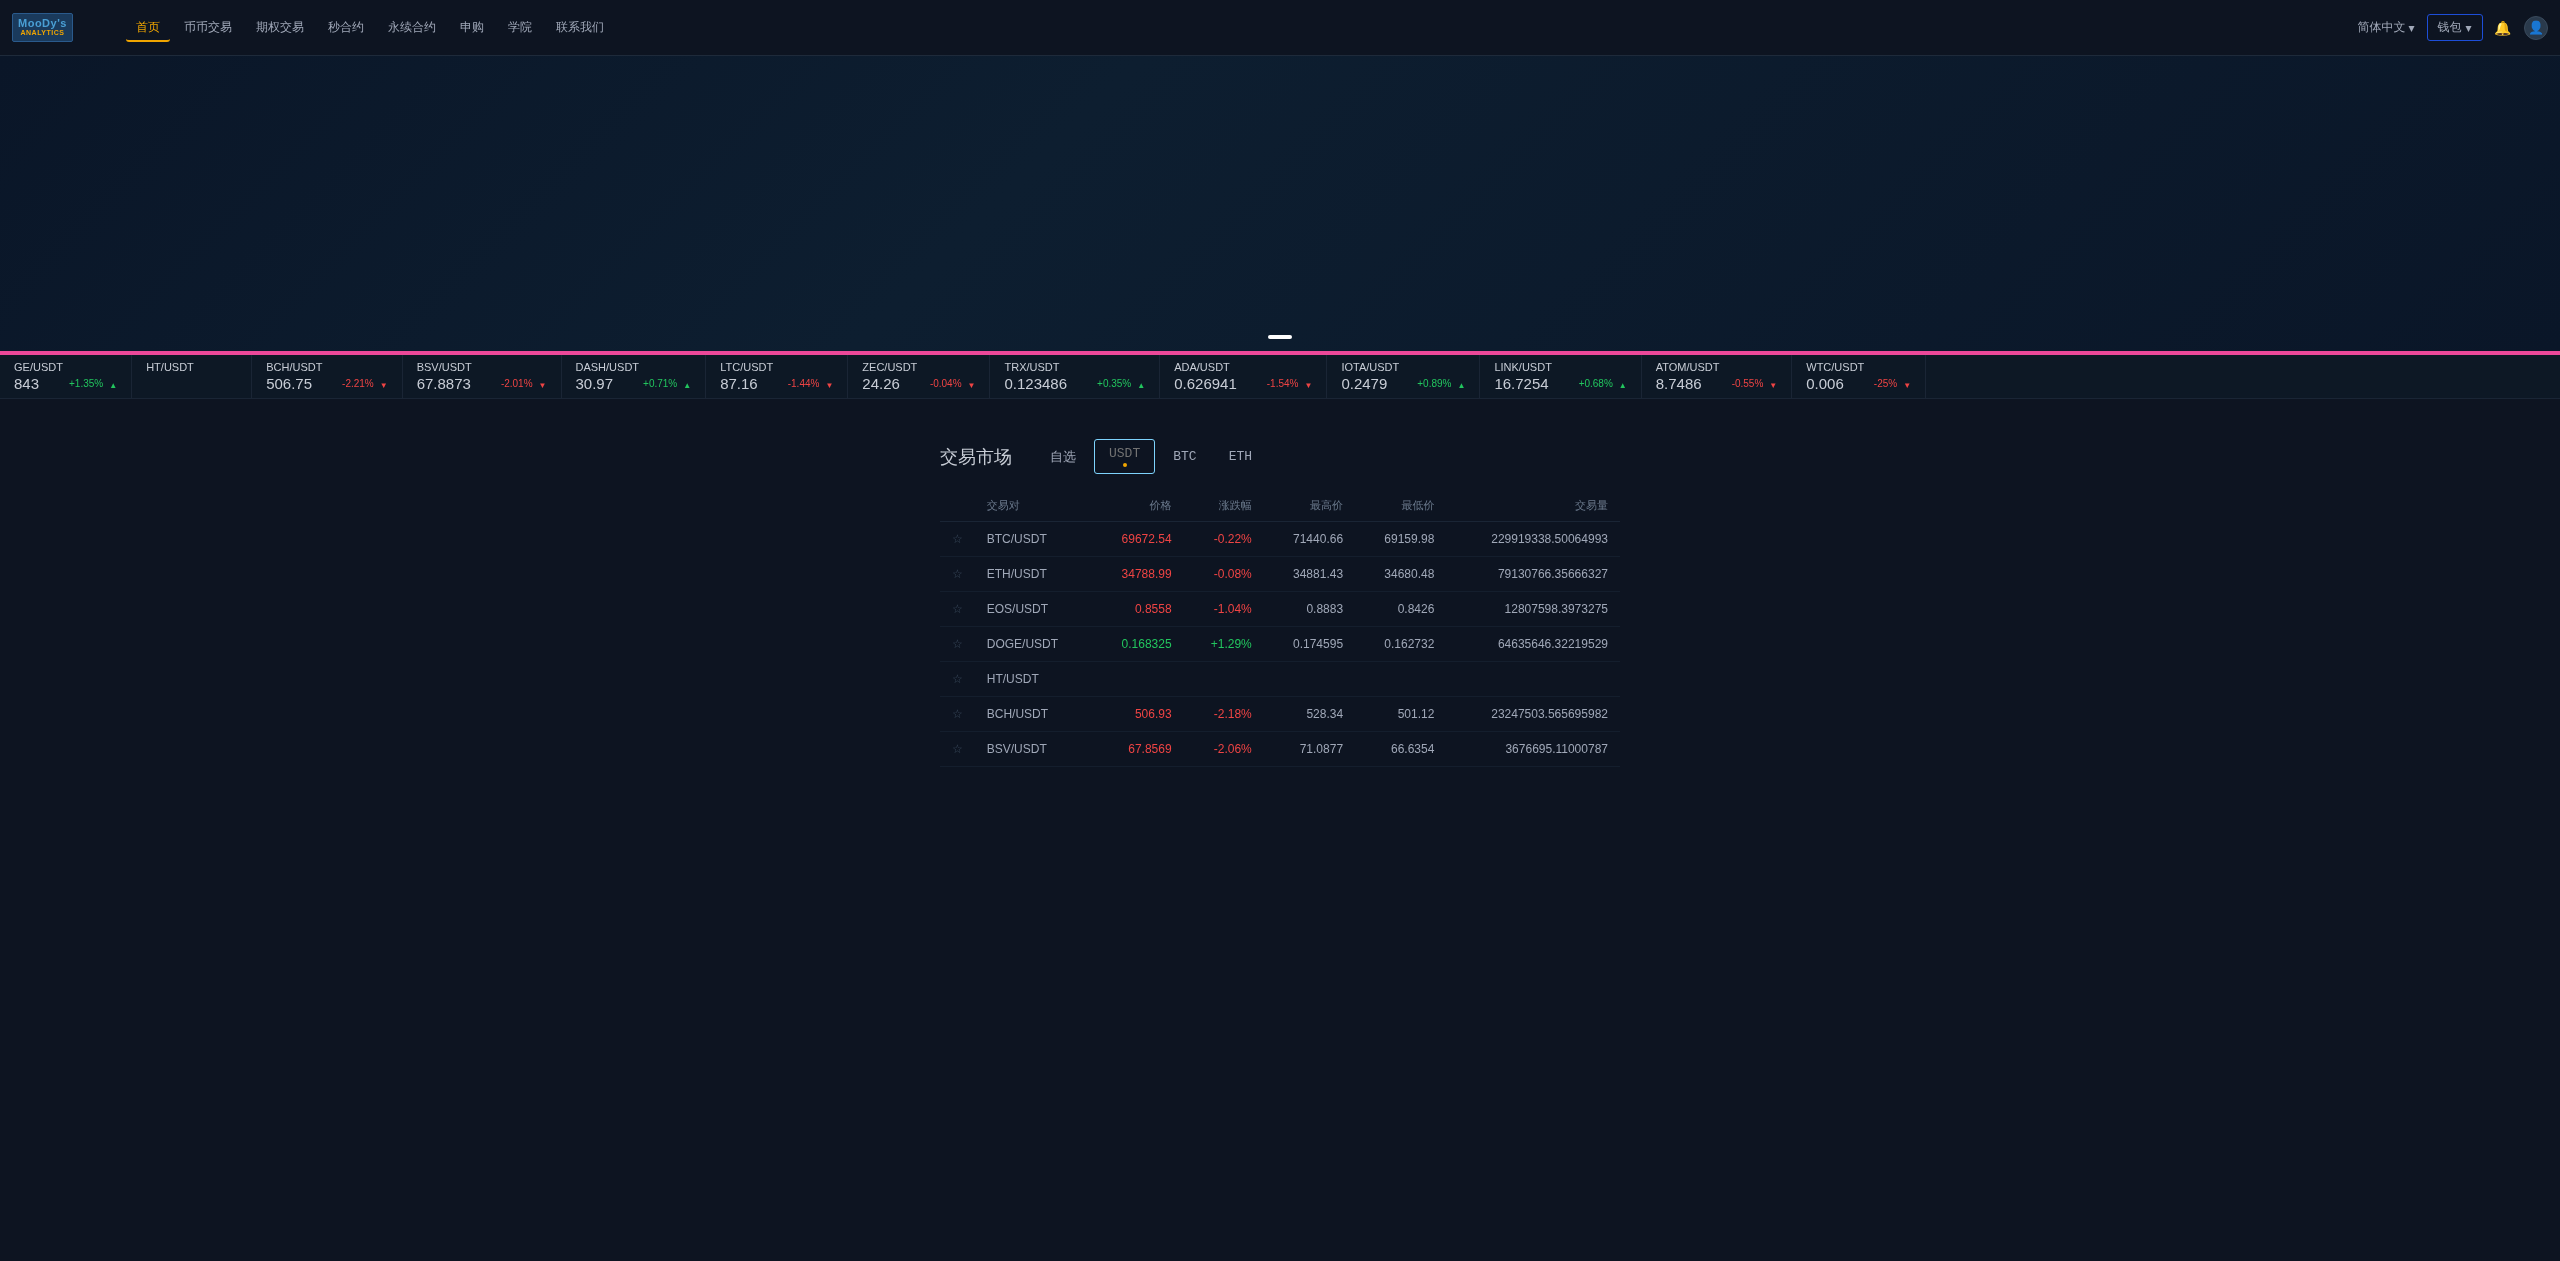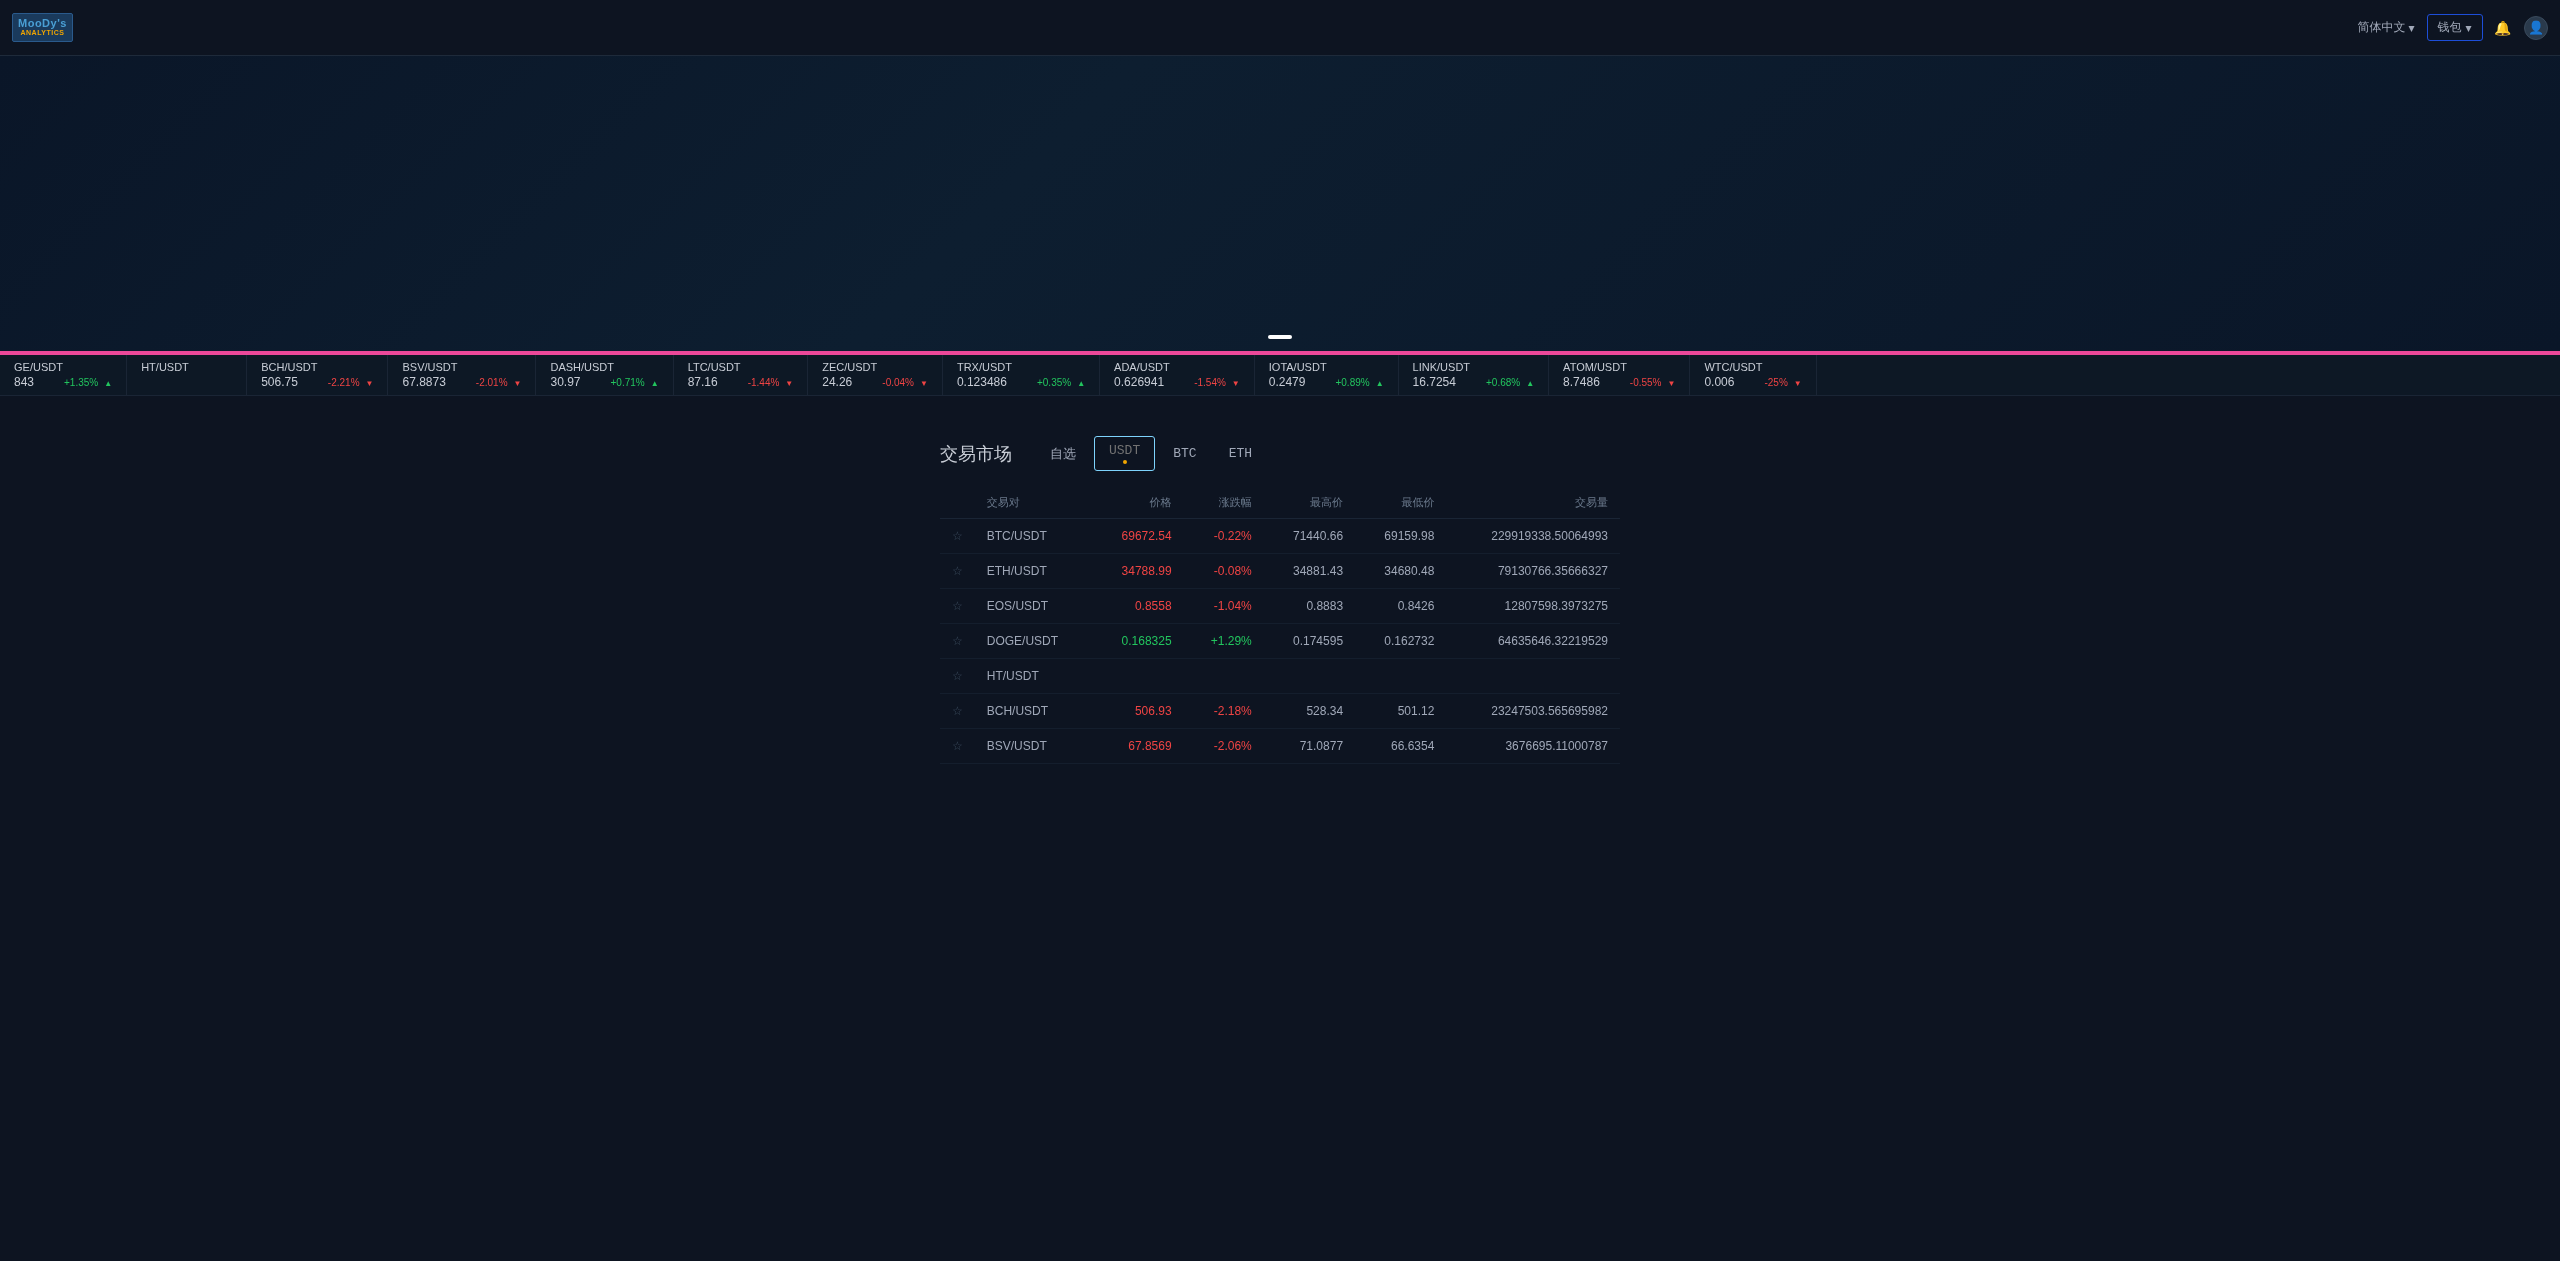--- a/index.html
+++ b/index.html
@@ -159,21 +159,21 @@
       font-weight: 500;
     }
     .ticker-row {
       display: flex;
       align-items: center;
       gap: 6px;
       margin-top: 2px;
     }
     .ticker-price {
       color: #c8cdd6;
-      font-size: 12px;
+      font-size: 15px;
     }
     .ticker-change {
       font-size: 10px;
       margin-left: 24px;
     }
     .pos { color: #22c55e; }
     .neg { color: #ef4444; }
     .arrow-up::after { content: '▲'; font-size: 8px; }
     .arrow-down::after { content: '▼'; font-size: 8px; }
 
@@ -278,20 +278,31 @@
 <body>
 
 <header class="header">
   <div class="logo">
     <div class="logo-box">
       <div class="logo-moody">MooDy's</div>
       <div class="logo-analytics">ANALYTICS</div>
     </div>
   </div>
 
+  <nav class="nav">
+
+  <div class="nav-item active">首页</div>
+      <div class="nav-item">币币交易</div>
+      <div class="nav-item">期权交易</div>
+      <div class="nav-item">秒合约</div>
+      <div class="nav-item">永续合约</div>
+      <div class="nav-item">申购</div>
+      <div class="nav-item">学院</div>
+      <div class="nav-item">联系我们</div>
+    </nav>
 
   <div class="header-right">
     <div class="lang-selector">
       <span>简体中文</span>
       <span>▾</span>
     </div>
     <button class="wallet-btn">
       <span>钱包</span>
       <span>▾</span>
     </button>

